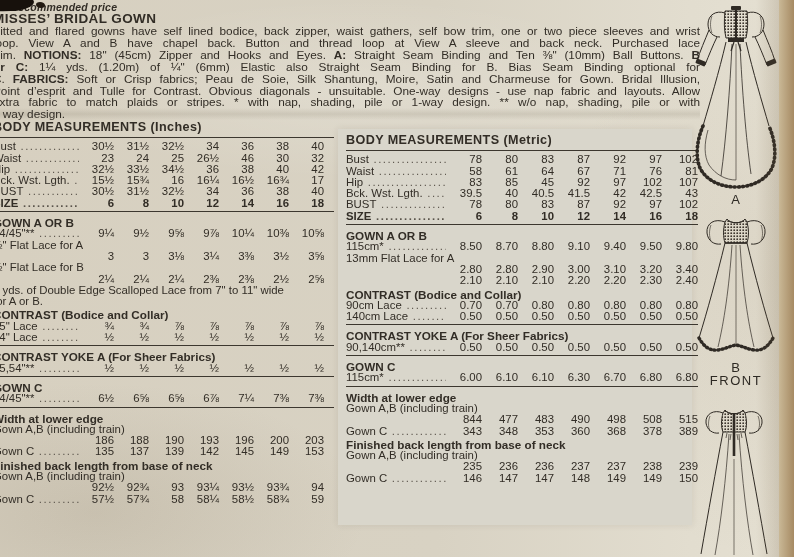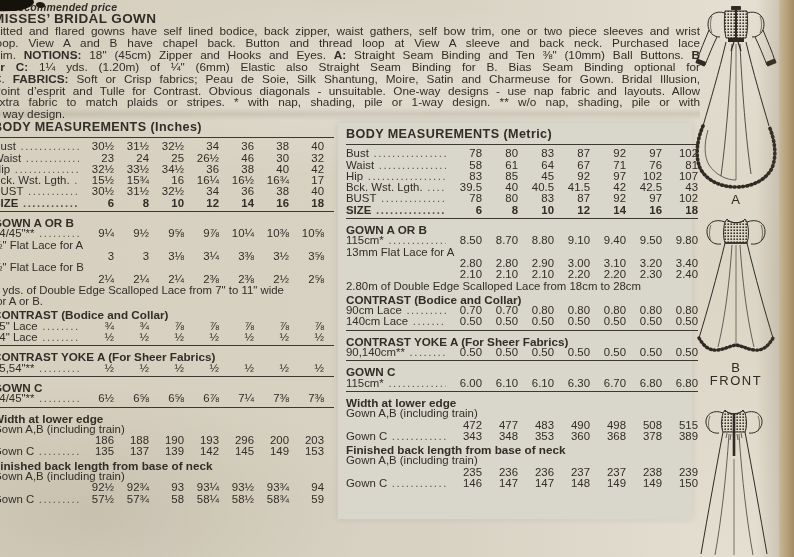--- a/index.html
+++ b/index.html
@@ -25,21 +25,21 @@
   .blotch2{position:absolute;left:36px;top:2px;width:9px;height:6px;background:#221a12;border-radius:50% 60% 50% 60%;}
   .corner-note{position:absolute;left:14px;top:1px;font-size:10.5px;font-style:italic;font-weight:bold;letter-spacing:.2px;}
   .title{position:absolute;left:-7px;top:11px;font-size:13.5px;font-weight:bold;letter-spacing:.4px;}
   .desc{position:absolute;left:-7px;top:26px;width:707px;font-size:11.8px;line-height:11.9px;}
   .desc-line{text-align:justify;text-align-last:justify;}
   .desc-line.last{text-align-last:left;}
   .desc .b{font-weight:bold;}
 
   .table{position:absolute;font-size:11.4px;line-height:11.3px;}
   #t-inches{left:-7px;top:121px;width:341px;}
-  .panel{position:absolute;left:338px;top:123px;width:354px;height:396px;
+  .panel{position:absolute;left:338px;top:129px;width:354px;height:396px;
     background:#d9d6cb;box-shadow:0 0 7px rgba(60,50,35,.10);padding:5px 8px 0 8px;}
   .t-title{font-size:12.6px;font-weight:bold;letter-spacing:.4px;padding:1px 0 2px;}
   .rule{border-top:1.6px solid #3c372f;margin:2px 0 3px;}
   .t-head{font-weight:bold;font-size:11.7px;padding-top:2px;}
   .t-row{display:flex;align-items:baseline;}
   .t-row.bold{font-weight:bold;}
   .t-row .lab{flex:0 0 86px;white-space:nowrap;overflow:hidden;}
   #t-metric .t-row .lab{flex:0 0 100px;}
   .lab::after{content:" ........................................";letter-spacing:1.5px;color:#5a544b;font-weight:normal;}
   .t-row.bold .lab::after{font-weight:bold;}
@@ -223,21 +223,21 @@
       </div>
       <div class="rule"></div>
       <div class="t-head">Width at lower edge</div>
       <div class="t-text">Gown A,B (including train)</div>
       <div class="t-row">
         <span class="lab"></span>
         <span class="cell">186</span>
         <span class="cell">188</span>
         <span class="cell">190</span>
         <span class="cell">193</span>
-        <span class="cell">296</span>
+        <span class="cell">196</span>
         <span class="cell">200</span>
         <span class="cell">203</span>
       </div>
       <div class="t-row">
         <span class="lab">Gown C</span>
         <span class="cell">135</span>
         <span class="cell">137</span>
         <span class="cell">139</span>
         <span class="cell">142</span>
         <span class="cell">145</span>
@@ -358,21 +358,20 @@
         <div class="t-row">
           <span class="lab"></span>
           <span class="cell">2.10</span>
           <span class="cell">2.10</span>
           <span class="cell">2.10</span>
           <span class="cell">2.20</span>
           <span class="cell">2.20</span>
           <span class="cell">2.30</span>
           <span class="cell">2.40</span>
         </div>
-        <div class="t-text">2.80m of Double Edge Scalloped Lace from 18cm to 28cm</div>
         <div class="t-head">CONTRAST (Bodice and Collar)</div>
         <div class="t-row">
           <span class="lab">90cm Lace</span>
           <span class="cell">0.70</span>
           <span class="cell">0.70</span>
           <span class="cell">0.80</span>
           <span class="cell">0.80</span>
           <span class="cell">0.80</span>
           <span class="cell">0.80</span>
           <span class="cell">0.80</span>
@@ -409,21 +408,21 @@
           <span class="cell">6.30</span>
           <span class="cell">6.70</span>
           <span class="cell">6.80</span>
           <span class="cell">6.80</span>
         </div>
         <div class="rule"></div>
         <div class="t-head">Width at lower edge</div>
         <div class="t-text">Gown A,B (including train)</div>
         <div class="t-row">
           <span class="lab"></span>
-          <span class="cell">472</span>
+          <span class="cell">844</span>
           <span class="cell">477</span>
           <span class="cell">483</span>
           <span class="cell">490</span>
           <span class="cell">498</span>
           <span class="cell">508</span>
           <span class="cell">515</span>
         </div>
         <div class="t-row">
           <span class="lab">Gown C</span>
           <span class="cell">343</span>

